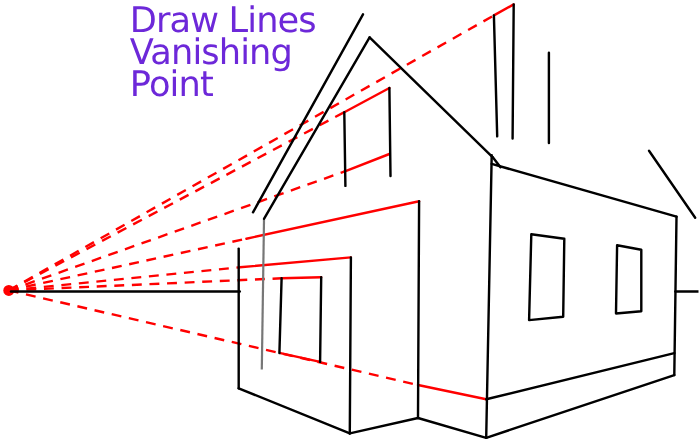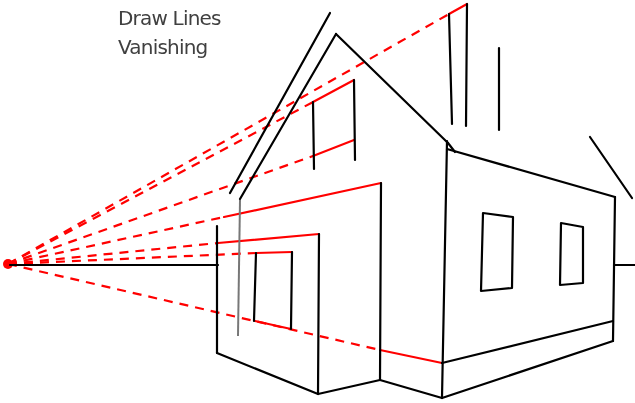--- a/index.html
+++ b/index.html
@@ -2,36 +2,36 @@
 <html><head>
   <meta charset="utf-8">
   <style>
     html, body { margin: 0; padding: 0; background: #ffffff; }
     body { width: 635px; height: 403px; position: relative; overflow: hidden; }
     .caption {
       position: absolute;
       left: 118px;
       top: 4px;
       font-family: "DejaVu Sans", sans-serif;
-      font-size: 20px;
+      font-size: 32px;
       line-height: 29px;
       letter-spacing: -0.8px;
-      color: #404040;
+      color: #6d28d9;
       white-space: pre;
     }
     svg { position: absolute; left: 0; top: 0; }
     .blk { stroke: #000000; stroke-width: 2.2; fill: none; stroke-linecap: round; stroke-linejoin: round; }
     .gry { stroke: #777777; stroke-width: 2; fill: none; }
     .red { stroke: #ff0000; stroke-width: 2.2; fill: none; stroke-linecap: round; }
     .dash { stroke: #ff0000; stroke-width: 2.2; fill: none; stroke-dasharray: 9 7; }
   </style>
 </head>
 <body>
 
-<div class="caption"><div>Draw Lines</div><div>Vanishing</div></div>
+<div class="caption"><div>Draw Lines</div><div>Vanishing</div><div>Point</div></div>
 
 <svg width="635" height="403" viewBox="0 0 635 403">
 
   <g>
     <line class="dash" x1="8" y1="264" x2="449" y2="14"></line>
     <line class="dash" x1="8" y1="264" x2="313" y2="102"></line>
     <line class="dash" x1="8" y1="264" x2="313" y2="156"></line>
     <line class="dash" x1="8" y1="264" x2="224" y2="217"></line>
     <line class="dash" x1="8" y1="264" x2="218" y2="243"></line>
     <line class="dash" x1="8" y1="264" x2="256" y2="253"></line>

